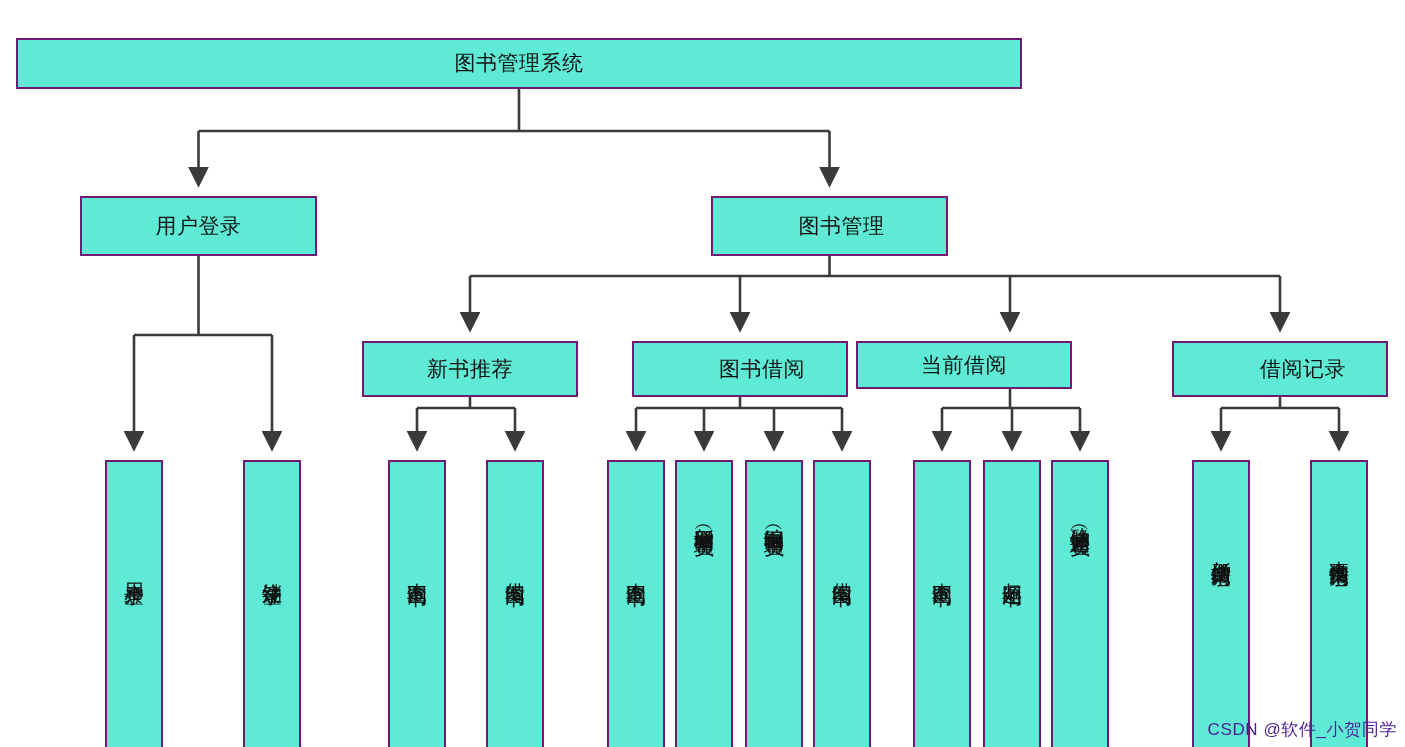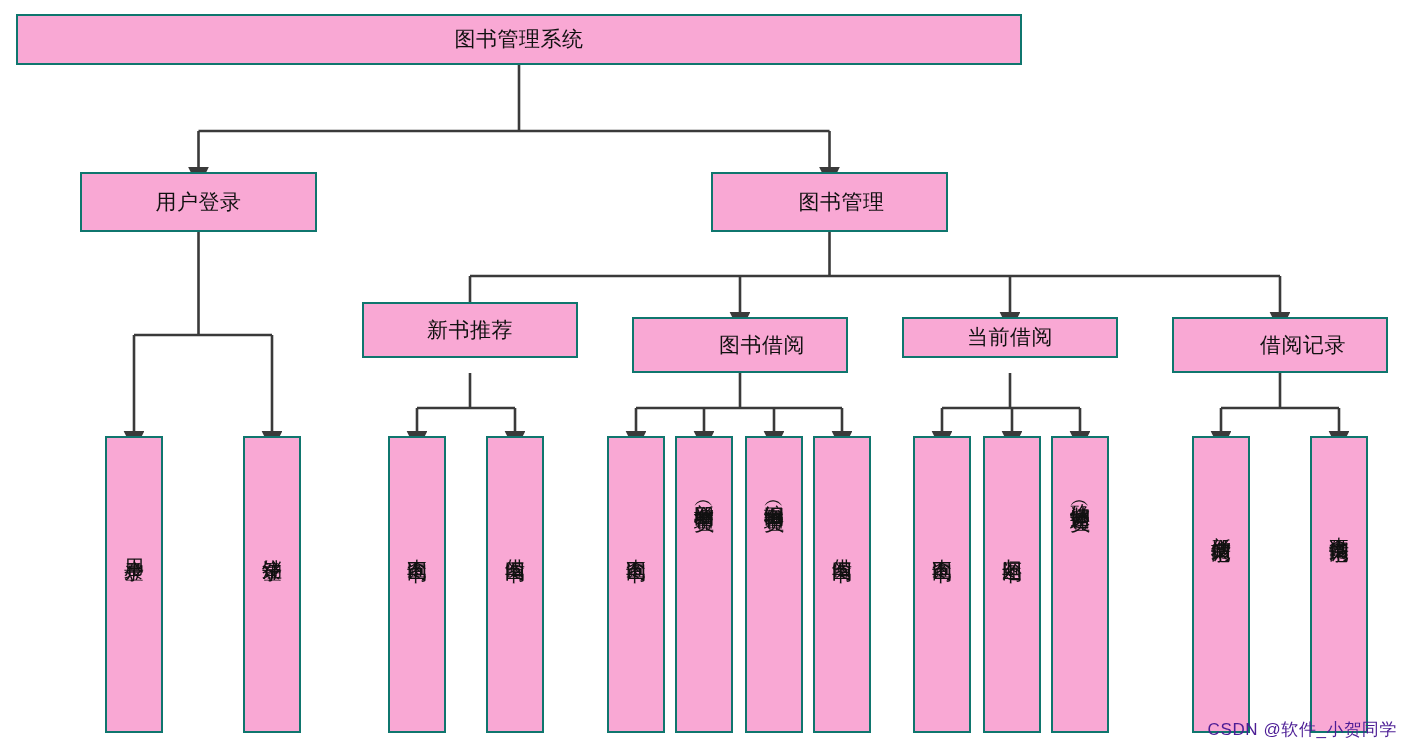--- a/index.html
+++ b/index.html
@@ -21,26 +21,27 @@
   #edges {
     position: absolute;
     left: 0;
     top: 0;
     width: 1405px;
     height: 747px;
   }
   .node {
     position: absolute;
     box-sizing: border-box;
-    border: 2px solid #0f766e;
-    background: #f9a8d4;
+    border: 2px solid #701a75;
+    background: #5eead4;
     display: flex;
     align-items: center;
     justify-content: center;
     z-index: 2;
+    margin-top: 24px;
   }
   .node-label {
     font-size: 21px;
     line-height: 1.18;
     color: #111111;
     letter-spacing: 0.5px;
     white-space: nowrap;
   }
   
   .node.vertical {
@@ -116,27 +117,27 @@
   <div id="node-layer">
       <div class="node" style="left: 16px; top: 14px; width: 1006px; height: 51px;">
         <span class="node-label">图书管理系统</span>
       </div>
       <div class="node" style="left: 80px; top: 172px; width: 237px; height: 60px;">
         <span class="node-label">用户登录</span>
       </div>
       <div class="node" style="left: 711px; top: 172px; width: 237px; height: 60px; padding-left: 24px;">
         <span class="node-label">图书管理</span>
       </div>
-      <div class="node" style="left: 362px; top: 302px; width: 216px; height: 56px;">
+      <div class="node" style="left: 362px; top: 317px; width: 216px; height: 56px;">
         <span class="node-label">新书推荐</span>
       </div>
       <div class="node" style="left: 632px; top: 317px; width: 216px; height: 56px; padding-left: 44px;">
         <span class="node-label">图书借阅</span>
       </div>
-      <div class="node" style="left: 902px; top: 317px; width: 216px; height: 41px;">
+      <div class="node" style="left: 856px; top: 317px; width: 216px; height: 48px;">
         <span class="node-label">当前借阅</span>
       </div>
       <div class="node" style="left: 1172px; top: 317px; width: 216px; height: 56px; padding-left: 46px;">
         <span class="node-label">借阅记录</span>
       </div>
       <div class="node vertical" style="left: 105px; top: 436px; width: 58px; height: 297px; padding-top: 105px;">
         <span class="node-label">用户登录</span>
       </div>
       <div class="node vertical" style="left: 243px; top: 436px; width: 58px; height: 297px; padding-top: 105px;">
         <span class="node-label">注销登录</span>

